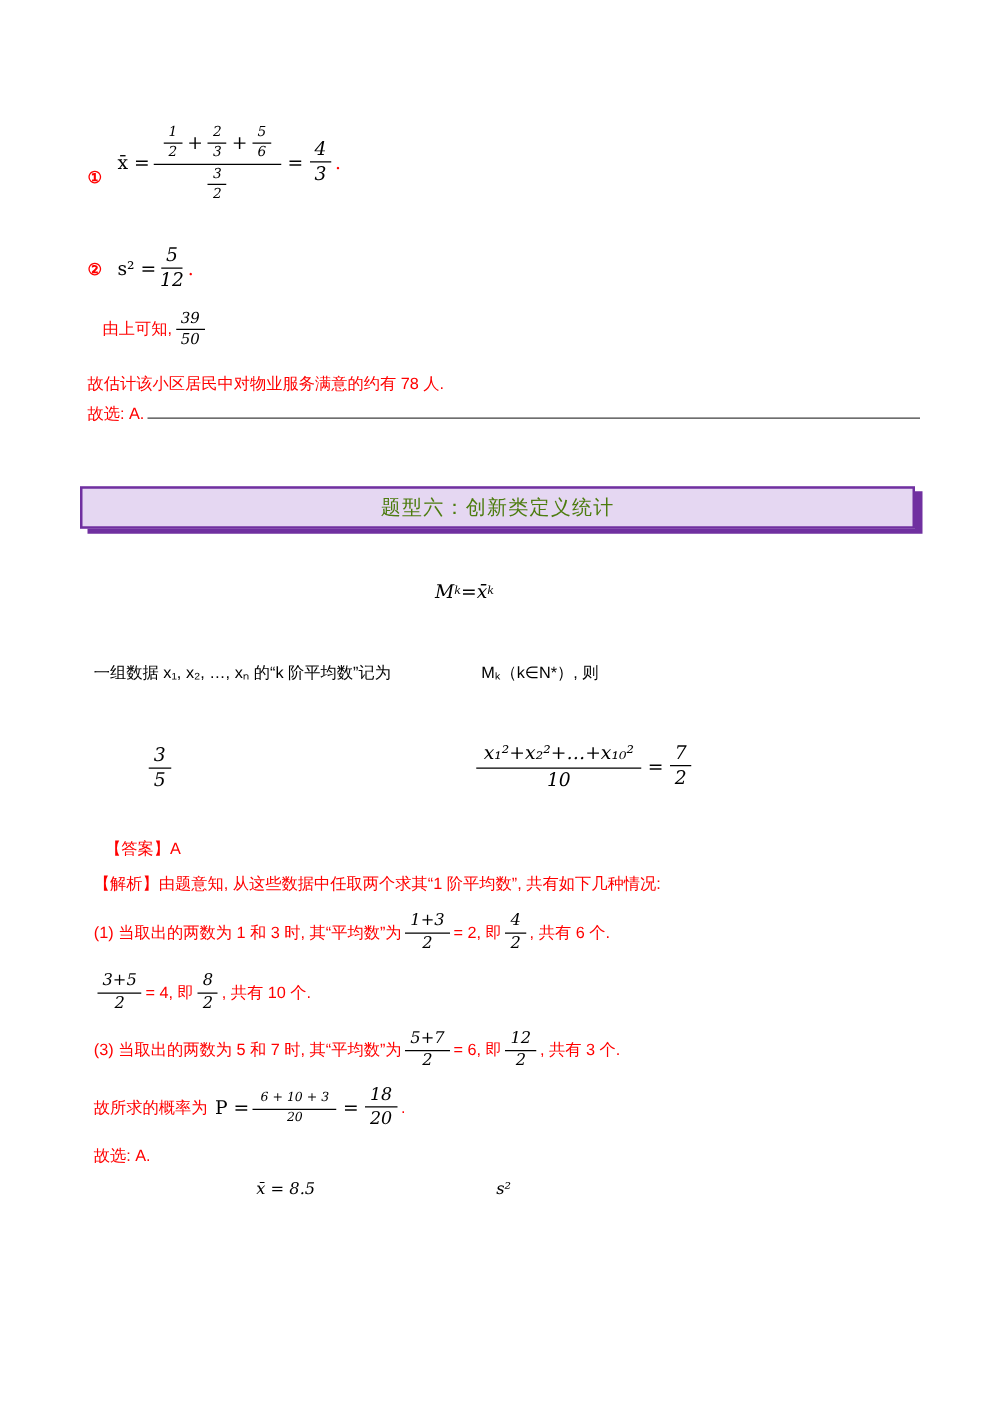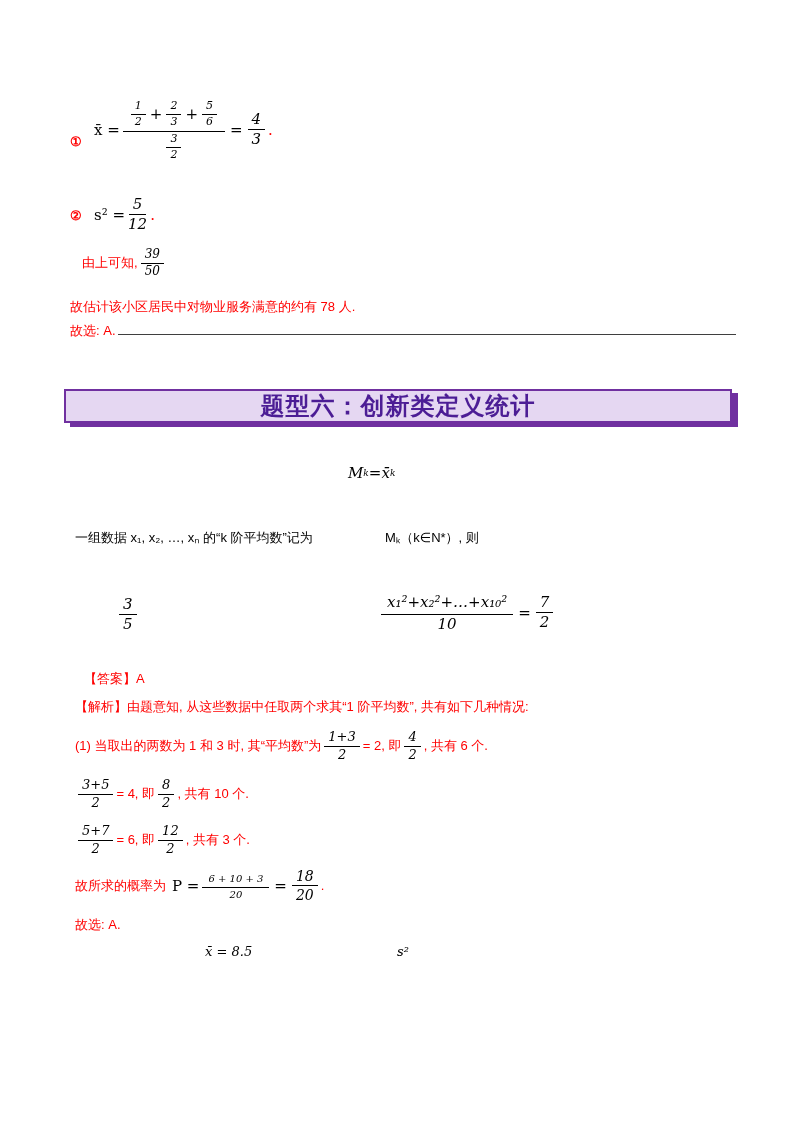--- a/index.html
+++ b/index.html
@@ -20,21 +20,21 @@
   .frac .fden{display:flex;align-items:center;justify-content:center;padding-top:1px;}
   .frac.sm{font-size:11px;margin:0 2px;}
   .frac.big>.fnum{padding:2px 6px 3px 6px;}
   .op{margin:0 2px;font-style:normal;}
   .divider{height:1px;background:#3f3f3f;}
   .banner{
     box-sizing:border-box;border:2px solid #7030a0;background:#e5d7f2;
     box-shadow:6px 4px 0 0 #7030a0;
     display:flex;align-items:center;justify-content:center;
   }
-  .banner .banner-title{color:#4c1d95;font-weight:bold;font-size:24px;letter-spacing:1px;}
+  .banner .banner-title{color:#4d7c0f;font-weight:normal;font-size:16px;letter-spacing:1px;}
   .circ{font-size:13px;font-weight:bold;}
   sup,sub{font-size:9px;}
 </style>
 </head>
 <body>
 
 <span class="abs red circ" style="left:70px;top:134px">①</span>
 
 <div class="abs line math" style="left:94px;top:98px">
   <span class="rm">x̄ =</span>
@@ -155,20 +155,21 @@
   </span>
   <span class="red">= 4, 即</span>
   <span class="frac" style="font-size:13px">
     <span class="fnum">8</span>
     <span class="fden">2</span>
   </span>
   <span class="red">, 共有 10 个.</span>
 </div>
 
 <div class="abs line" style="left:75px;top:824px">
+  <span class="red">(3) 当取出的两数为 5 和 7 时, 其“平均数”为</span>
   <span class="frac" style="font-size:13px">
     <span class="fnum">5+7</span>
     <span class="fden">2</span>
   </span>
   <span class="red">= 6, 即</span>
   <span class="frac" style="font-size:13px">
     <span class="fnum">12</span>
     <span class="fden">2</span>
   </span>
   <span class="red">, 共有 3 个.</span>

